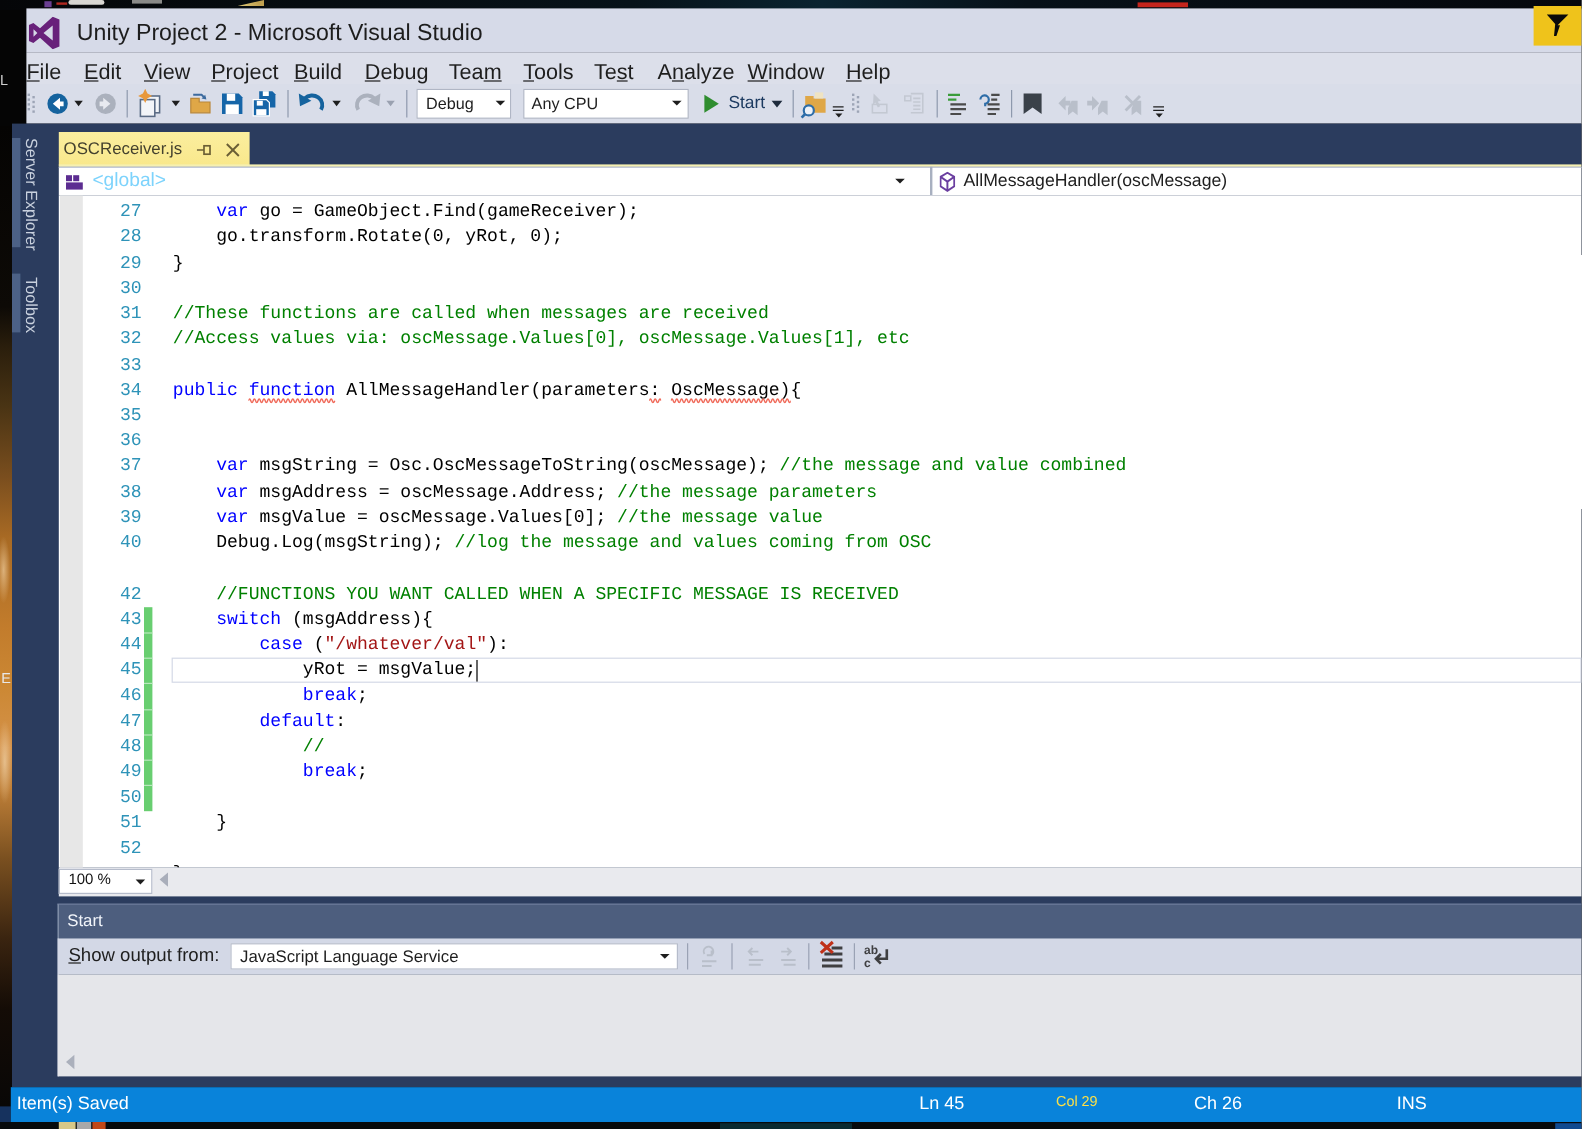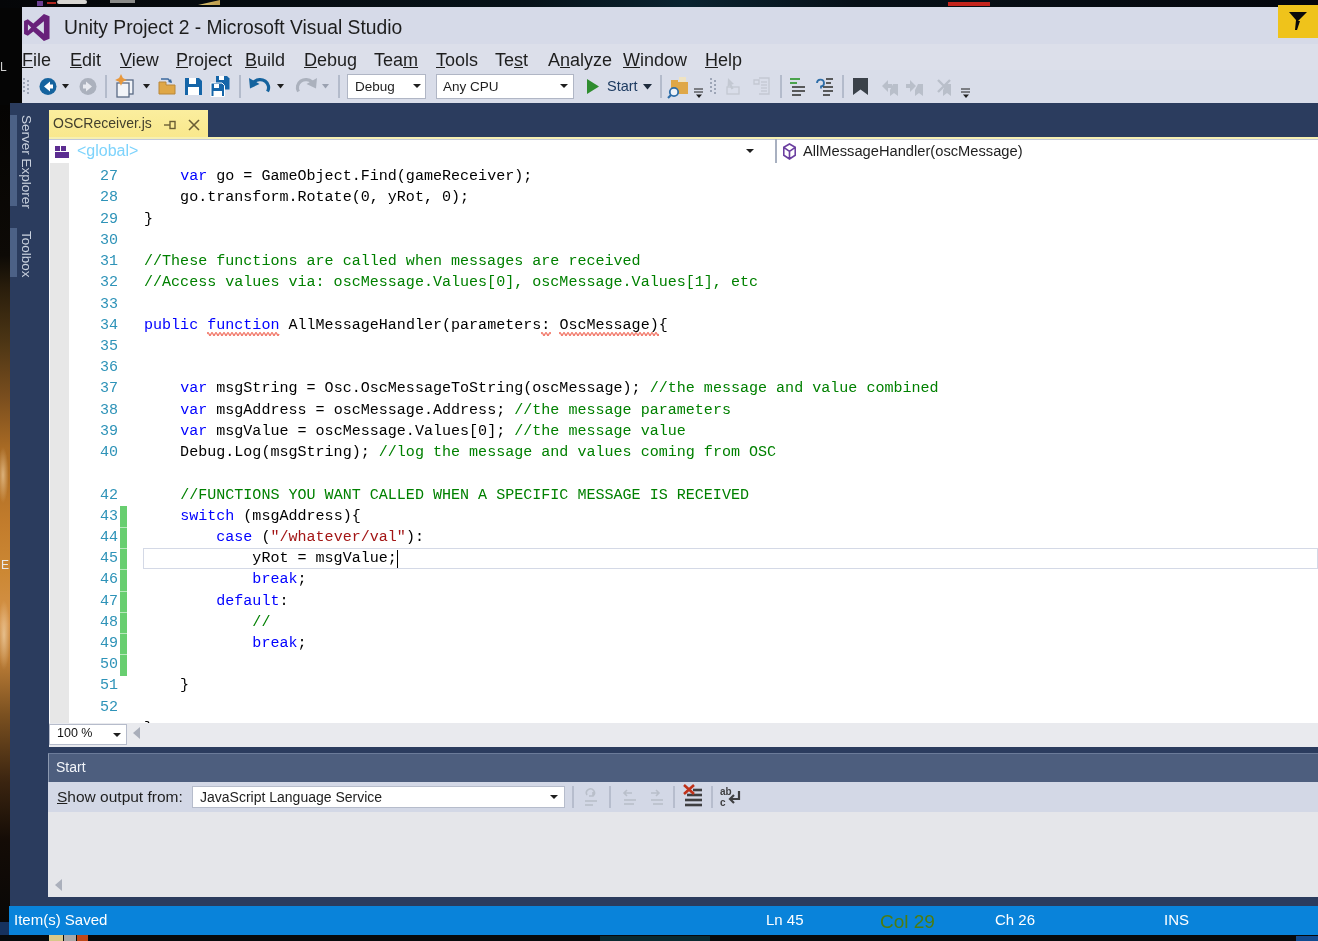--- a/index.html
+++ b/index.html
@@ -416,15 +416,15 @@
   <text x="180" y="24" font-family="Liberation Sans" font-size="10" font-weight="bold" fill="#3f3f41">c</text>
   <path d="M199,9 v8 h-8 m3,-4 l-4,4 4,4" stroke="#3f3f41" stroke-width="2.2" fill="none"></path>
 </svg>
 
 <div class="abs" style="left:48px;top:812px;width:1270px;height:85px;background:#e5e6ea;"></div>
 <div class="abs" style="left:55px;top:879px;width:0;height:0;border-top:6px solid transparent;border-bottom:6px solid transparent;border-right:7px solid #abb0bc;"></div>
 
 <div class="abs" style="left:9px;top:906px;width:1309px;height:29px;background:#0983da;"></div>
 <div class="abs" style="left:14px;top:911px;font-size:15px;color:#fff;">Item(s) Saved</div>
 <div class="abs" style="left:766px;top:911px;font-size:15px;color:#fff;">Ln 45</div>
-<div class="abs" style="left:880px;top:911px;font-size:19px;color:#4d7c0f;">Col 29</div>
+<div class="abs" style="left:880px;top:911px;font-size:12px;color:#fde047;">Col 29</div>
 <div class="abs" style="left:995px;top:911px;font-size:15px;color:#fff;">Ch 26</div>
 <div class="abs" style="left:1164px;top:911px;font-size:15px;color:#fff;">INS</div>
 
 </body></html>

